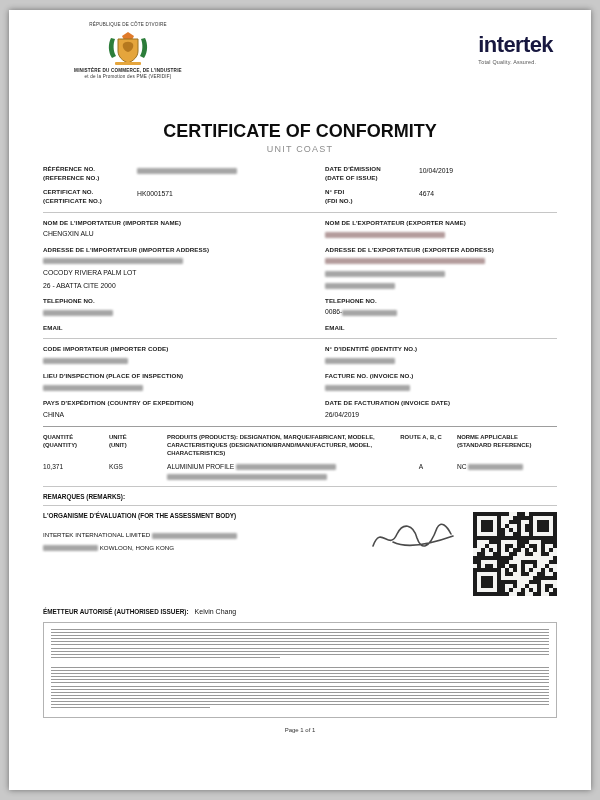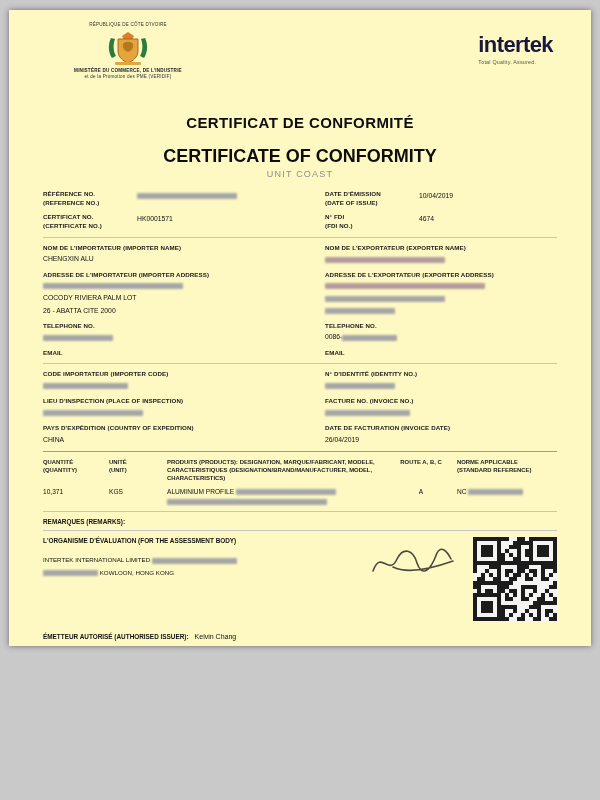--- a/index.html
+++ b/index.html
@@ -5,23 +5,23 @@
   * { margin:0; padding:0; box-sizing:border-box; }
   html,body { width:600px; height:800px; }
   body {
     background:#c9c9c9;
     font-family:"Liberation Sans", sans-serif;
     color:#111;
     overflow:hidden;
   }
   .page {
     position:relative;
-    width:582px; height:636px;
+    width:582px; height:780px;
     margin:10px auto 0;
-    background:#fef9c3;
+    background:#ffffff;
     box-shadow:0 0 6px rgba(0,0,0,.45);
     padding:12px 34px 8px 34px;
     overflow:hidden;
   }
   
   .header { display:flex; justify-content:space-between; align-items:flex-start; height:84px; }
   .emblem-block { width:170px; text-align:center; }
   .tiny { font-size:4.6px; color:#333; line-height:1.3; letter-spacing:.2px; }
   .tiny.bold { font-weight:bold; color:#222; }
   .emblem { display:block; margin:2px auto 2px; }
@@ -106,21 +106,20 @@
       <div class="tiny bold">MINISTÈRE DU COMMERCE, DE L'INDUSTRIE</div>
       <div class="tiny">et de la Promotion des PME (VERIDIF)</div>
     </div>
     <div class="logo-block">
       <div class="wordmark">intertek</div>
       <div class="tagline">Total Quality. Assured.</div>
     </div>
   </div>
 
   <div class="titles">
-    <div class="t-fr">CERTIFICAT DE CONFORMITÉ</div>
     <div class="t-en">CERTIFICATE OF CONFORMITY</div>
     <div class="t-en-sub">UNIT COAST</div>
   </div>
 
   <div class="fields">
 
     <div class="frow">
       <div class="fld-inline">
         <div class="lblstack">
           <div class="lbl">RÉFÉRENCE NO.</div>

